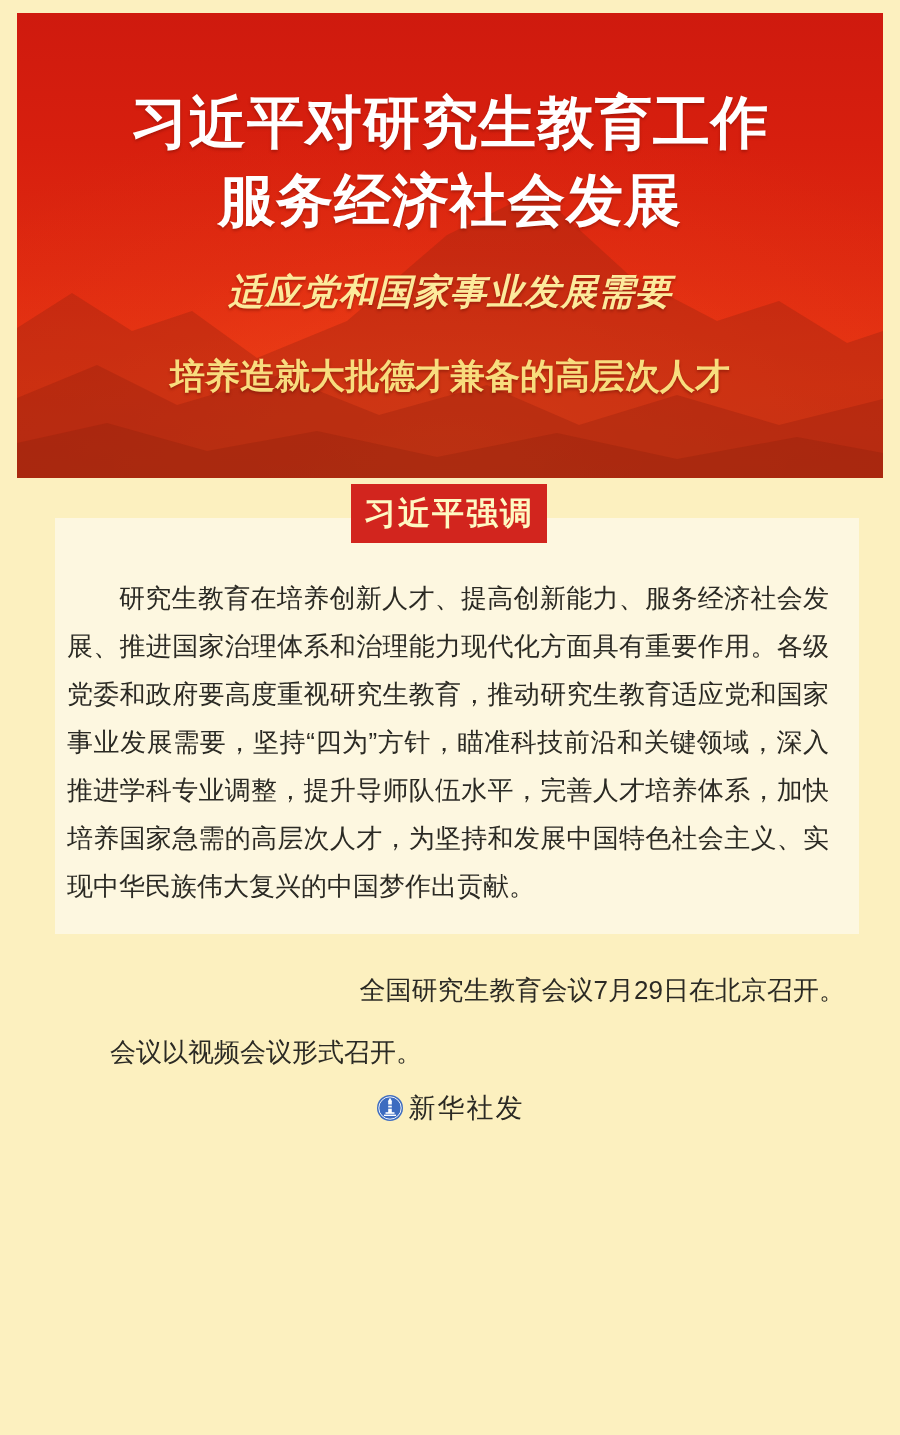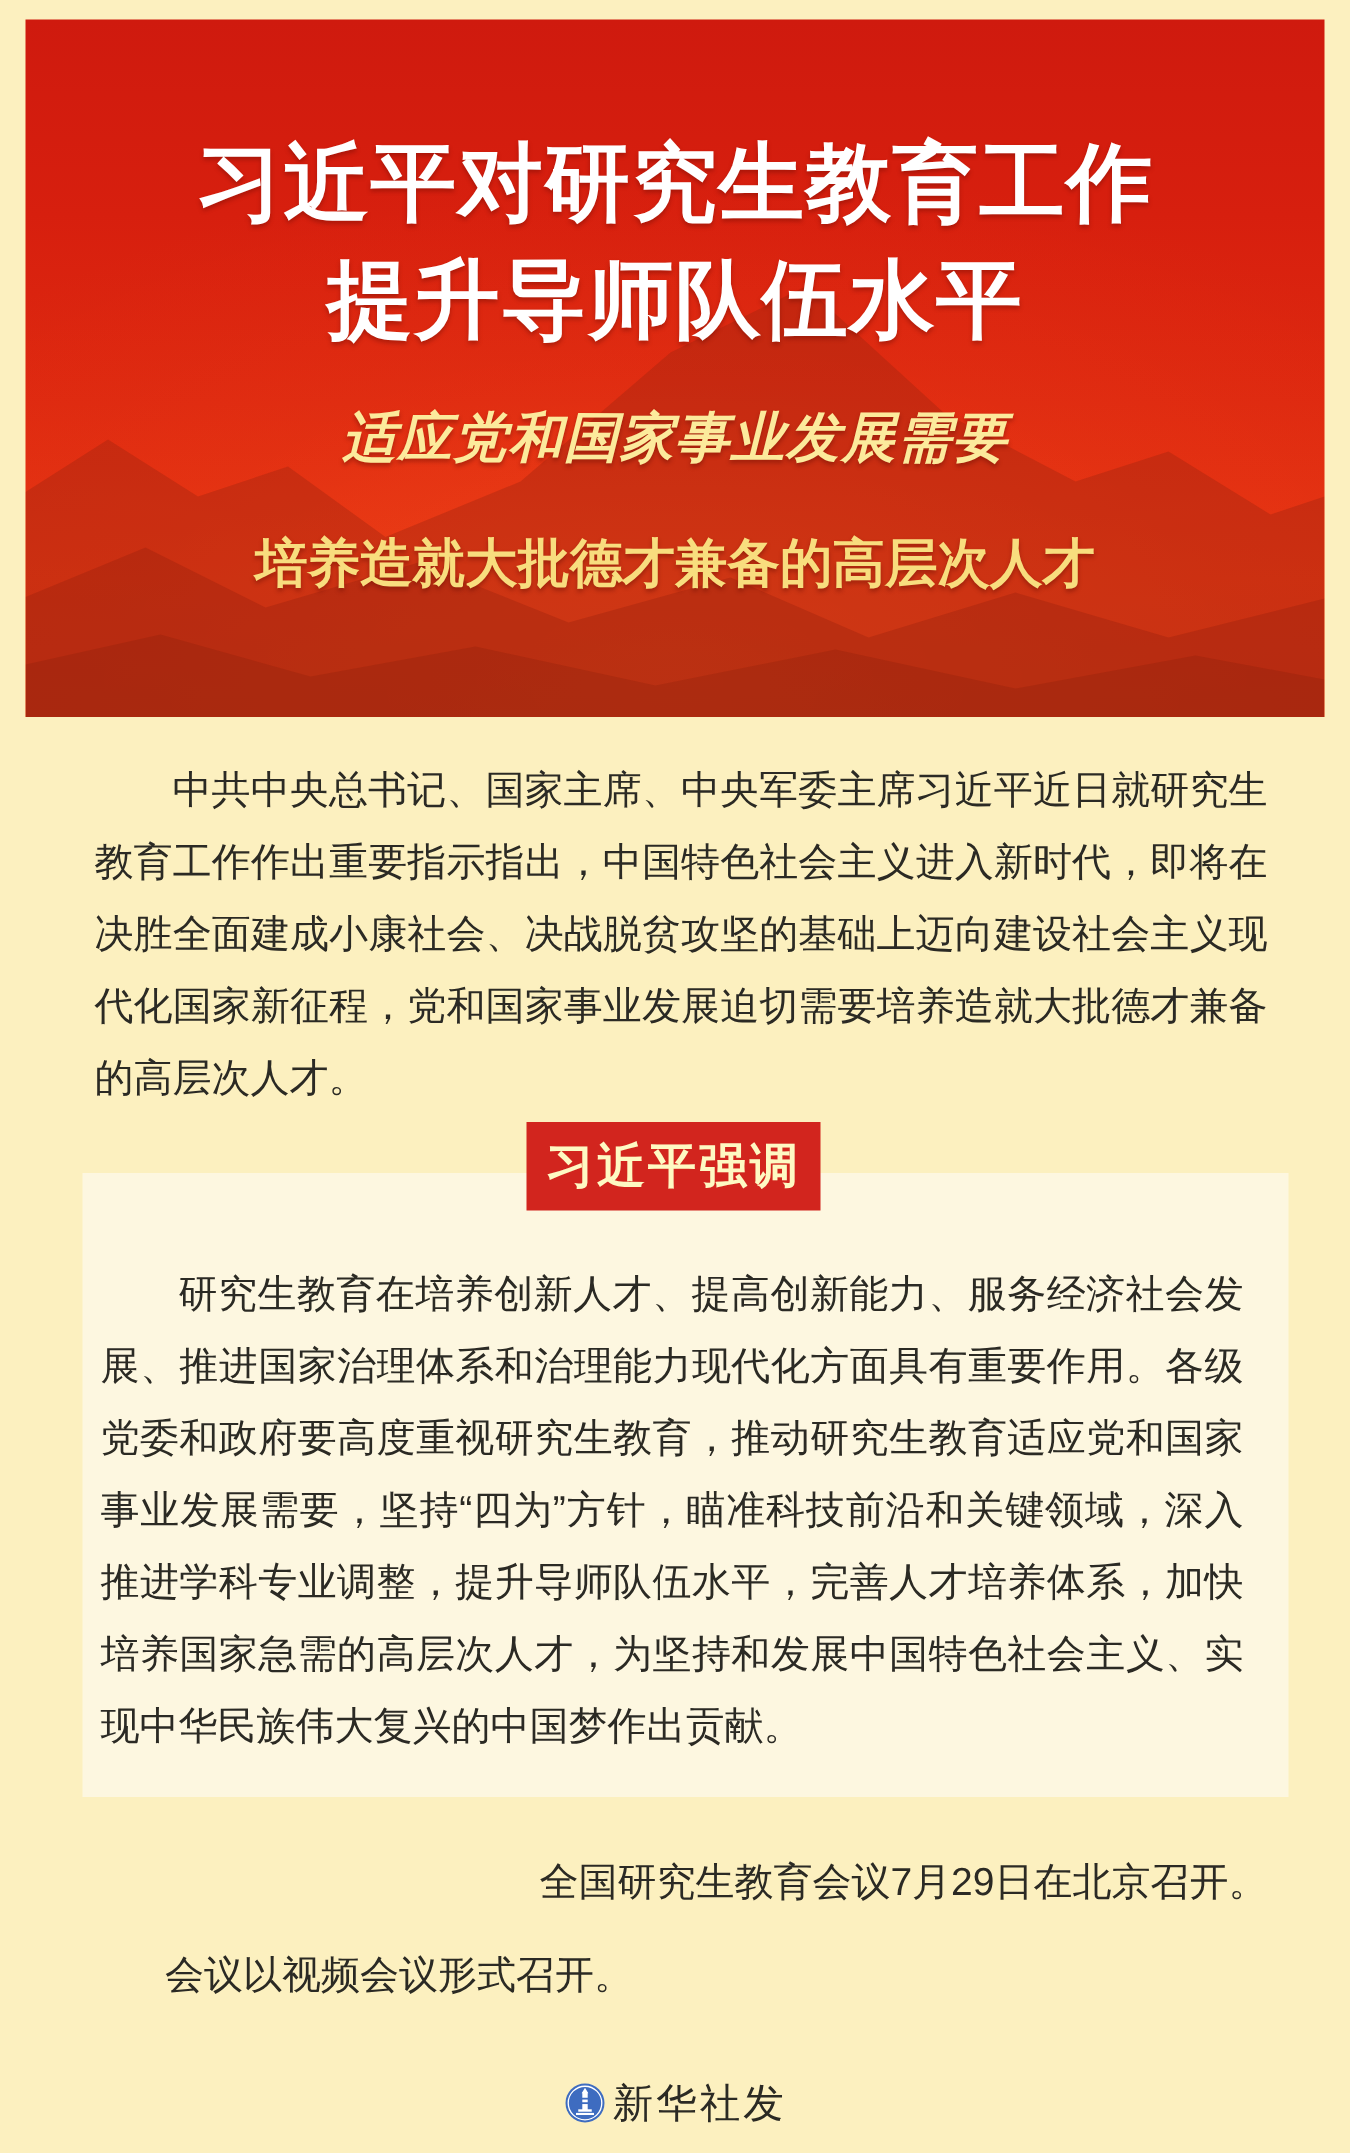--- a/index.html
+++ b/index.html
@@ -92,21 +92,21 @@
   .footer-line {
     margin: 0 55px 0 58px;
     font-size: 26px;
     line-height: 48px;
     color: #2b2a24;
     text-indent: 2em;
   }
   .footer-line.first { margin-top: 32px; text-align: right; }
   .footer-line.second { margin-top: 14px; }
   .credit-row {
-    margin-top: 44px;
+    margin-top: 14px;
     display: flex;
     justify-content: center;
     align-items: center;
     gap: 5px;
   }
   .credit-logo { width: 28px; height: 28px; display: block; }
   .credit-text { font-size: 27px; color: #2b2a24; letter-spacing: 2px; }
 </style>
 </head>
 <body>
@@ -123,28 +123,27 @@
         </radialGradient>
       </defs>
       <rect x="0" y="0" width="866" height="465" fill="url(#glow)"></rect>
       <path fill="#9e2410" opacity="0.38" d="M0 315 L55 280 L115 318 L175 298 L240 345 L330 308 L430 222 L520 178 L612 262 L700 308 L762 288 L830 330 L866 318 L866 465 L0 465 Z"></path>
       <path fill="#8f1f0c" opacity="0.30" d="M0 385 L80 352 L160 392 L262 362 L362 402 L470 372 L562 412 L660 382 L762 412 L866 386 L866 465 L0 465 Z"></path>
       <path fill="#7d1a08" opacity="0.22" d="M0 430 L90 410 L190 438 L300 418 L420 444 L540 420 L660 446 L780 424 L866 440 L866 465 L0 465 Z"></path>
     </svg>
     <div class="banner-text">
       <div class="banner-title">
         <div>习近平对研究生教育工作</div>
-        <div>提升导师队伍水平</div>
+        <div>服务经济社会发展</div>
       </div>
       <div class="banner-sub1">适应党和国家事业发展需要</div>
       <div class="banner-sub2">培养造就大批德才兼备的高层次人才</div>
     </div>
   </div>
 
-  <p class="intro">中共中央总书记、国家主席、中央军委主席习近平近日就研究生教育工作作出重要指示指出，中国特色社会主义进入新时代，即将在决胜全面建成小康社会、决战脱贫攻坚的基础上迈向建设社会主义现代化国家新征程，党和国家事业发展迫切需要培养造就大批德才兼备的高层次人才。</p>
 
   <div class="quote-wrap">
     <div class="quote-badge">习近平强调</div>
     <div class="quote-box">
       <span>研究生教育在培养创新人才、提高创新能力、服务经济社会发展、推进国家治理体系和治理能力现代化方面具有重要作用。各级党委和政府要高度重视研究生教育，推动研究生教育适应党和国家事业发展需要，坚持“四为”方针，瞄准科技前沿和关键领域，深入推进学科专业调整，提升导师队伍水平，完善人才培养体系，加快培养国家急需的高层次人才，为坚持和发展中国特色社会主义、实现中华民族伟大复兴的中国梦作出贡献。</span>
     </div>
   </div>
 
   <p class="footer-line first">全国研究生教育会议7月29日在北京召开。</p>
   <p class="footer-line second">会议以视频会议形式召开。</p>

